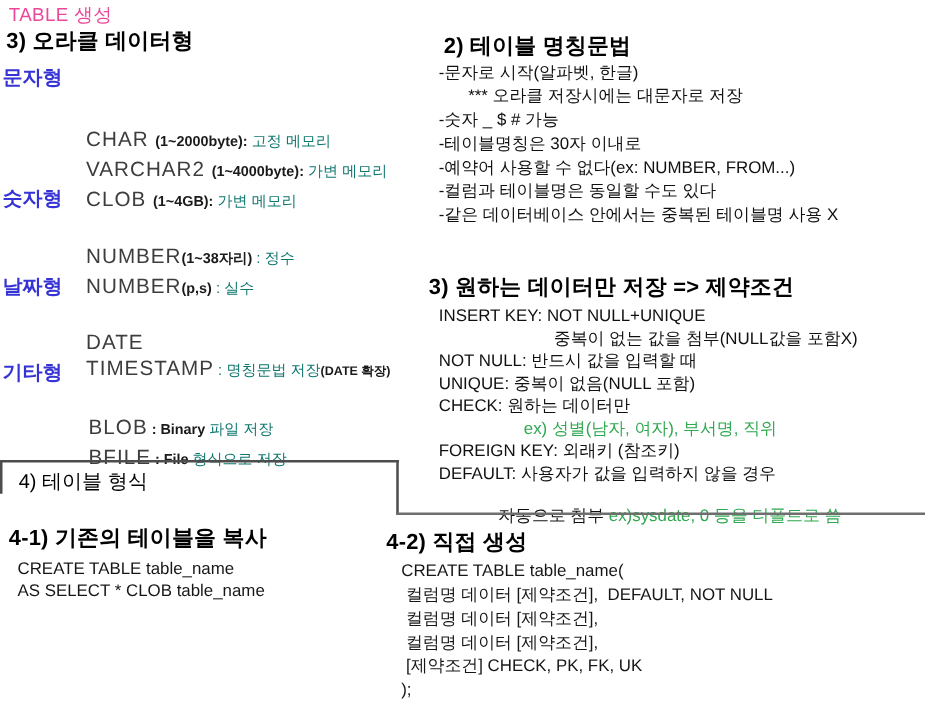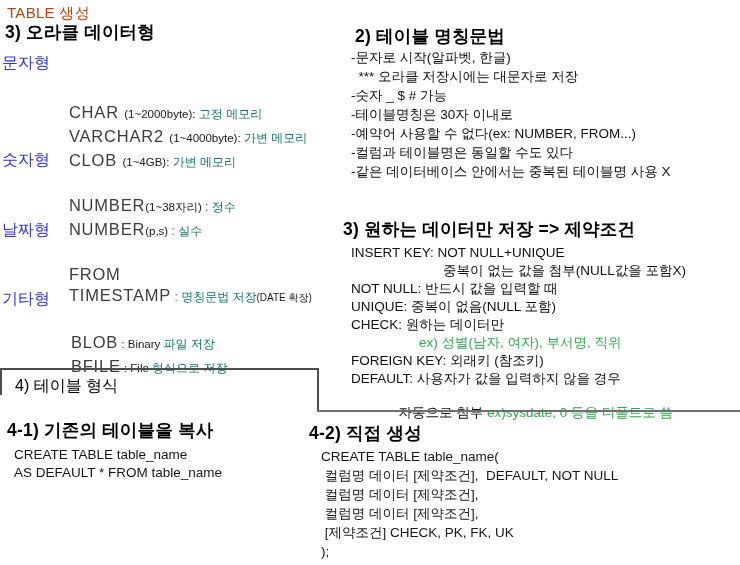--- a/index.html
+++ b/index.html
@@ -2,31 +2,31 @@
 <html style="--blue: #3533d6; --green: #2fa84f;"><head>
 <meta charset="utf-8">
 <style>
   html,body{margin:0;padding:0}
   body{
     width:740px;height:565px;background:#ffffff;position:relative;overflow:hidden;
     font-family:"Liberation Sans","DejaVu Sans",sans-serif;color:#111;
   }
   .abs{position:absolute;white-space:pre;line-height:1.15}
   
-  .page-title{font-size:15px;font-weight:400;color:#c2410c;letter-spacing:.3px}
+  .page-title{font-size:15px;font-weight:400;color:#ec4899;letter-spacing:.3px}
   
   .h-big{font-size:17.5px;font-weight:700;color:#000;letter-spacing:.2px}
   .h-mid{font-size:16px;font-weight:400;color:#000}
   
-  .blue-label{font-size:16px;font-weight:400;color:var(--blue,#3533d6)}
+  .blue-label{font-size:16px;font-weight:700;color:var(--blue,#3533d6)}
   
   .kw{font-size:16.5px;font-weight:400;color:#3d3d3d;letter-spacing:.8px}
-  .paren{font-size:11.5px;font-weight:400;color:#1a1a1a}
+  .paren{font-size:11.5px;font-weight:700;color:#1a1a1a}
   .desc{font-size:12px;font-weight:400;color:#0f766e}
-  .tiny{font-size:10px;font-weight:400;color:#1a1a1a}
+  .tiny{font-size:10px;font-weight:700;color:#1a1a1a}
   
   .bt{font-size:13.5px;font-weight:500;color:#101010}
   .green{color:var(--green,#2fa84f)}
   
   .code{font-size:13.5px;font-weight:500;color:#161616}
   
   .step-box{position:absolute;left:0;top:368px;width:317px;height:42px;
     border-top:2px solid #4d4d4d;border-right:2px solid #4d4d4d}
   .step-bottom{position:absolute;left:317px;top:410px;width:423px;height:0;
     border-top:2px solid #6e6e6e}
@@ -54,37 +54,37 @@
 <div class="abs blue-label" style="left:2px;top:151px">숫자형</div>
 <div class="abs" style="left:60px;top:178px">
   <span class="kw">NUMBER</span><span class="paren">(1~38자리)</span><span class="desc"> : 정수</span>
 </div>
 <div class="abs" style="left:60px;top:202px">
   <span class="kw">NUMBER</span><span class="paren">(p,s)</span><span class="desc"> : 실수</span>
 </div>
 
 <div class="abs blue-label" style="left:2px;top:221px">날짜형</div>
 <div class="abs" style="left:60px;top:247px">
-  <span class="kw">FROM</span>
+  <span class="kw">DATE</span>
 </div>
 <div class="abs" style="left:60px;top:268px">
   <span class="kw">TIMESTAMP</span><span class="desc"> : 명칭문법 저장</span><span class="tiny">(DATE 확장)</span>
 </div>
 
 <div class="abs blue-label" style="left:2px;top:290px">기타형</div>
 <div class="abs" style="left:62px;top:315px">
   <span class="kw">BLOB</span><span class="paren"> : Binary </span><span class="desc">파일 저장</span>
 </div>
 <div class="abs" style="left:62px;top:339px">
   <span class="kw">BFILE</span><span class="paren"> : File </span><span class="desc">형식으로 저장</span>
 </div>
 
 <div class="abs h-big" style="left:355px;top:26px">2) 테이블 명칭문법</div>
 <div class="abs bt" style="left:351px;top:50px">-문자로 시작(알파벳, 한글)</div>
-<div class="abs bt" style="left:351px;top:69px">  *** 오라클 저장시에는 대문자로 저장</div>
+<div class="abs bt" style="left:367px;top:69px">  *** 오라클 저장시에는 대문자로 저장</div>
 <div class="abs bt" style="left:351px;top:88px">-숫자 _ $ # 가능</div>
 <div class="abs bt" style="left:351px;top:107px">-테이블명칭은 30자 이내로</div>
 <div class="abs bt" style="left:351px;top:126px">-예약어 사용할 수 없다(ex: NUMBER, FROM...)</div>
 <div class="abs bt" style="left:351px;top:145px">-컬럼과 테이블명은 동일할 수도 있다</div>
 <div class="abs bt" style="left:351px;top:164px">-같은 데이터베이스 안에서는 중복된 테이블명 사용 X</div>
 
 <div class="abs h-big" style="left:343px;top:219px">3) 원하는 데이터만 저장 =&gt; 제약조건</div>
 <div class="abs bt" style="left:351px;top:245px">INSERT KEY: NOT NULL+UNIQUE</div>
 <div class="abs bt" style="left:443px;top:263px">중복이 없는 값을 첨부(NULL값을 포함X)</div>
 <div class="abs bt" style="left:351px;top:281px">NOT NULL: 반드시 값을 입력할 때</div>
@@ -98,21 +98,21 @@
 </div>
 
 <div class="step-box"></div>
 <div class="step-bottom"></div>
 <div class="step-stub"></div>
 
 <div class="abs h-mid" style="left:15px;top:377px">4) 테이블 형식</div>
 
 <div class="abs h-big" style="left:7px;top:420px">4-1) 기존의 테이블을 복사</div>
 <div class="abs code" style="left:14px;top:447px">CREATE TABLE table_name</div>
-<div class="abs code" style="left:14px;top:465px">AS DEFAULT * FROM table_name</div>
+<div class="abs code" style="left:14px;top:465px">AS SELECT * CLOB table_name</div>
 
 <div class="abs h-big" style="left:309px;top:423px">4-2) 직접 생성</div>
 <div class="abs code" style="left:321px;top:449px">CREATE TABLE table_name(</div>
 <div class="abs code" style="left:321px;top:468px"> 컬럼명 데이터 [제약조건],  DEFAULT, NOT NULL</div>
 <div class="abs code" style="left:321px;top:487px"> 컬럼명 데이터 [제약조건],</div>
 <div class="abs code" style="left:321px;top:506px"> 컬럼명 데이터 [제약조건],</div>
 <div class="abs code" style="left:321px;top:525px"> [제약조건] CHECK, PK, FK, UK</div>
 <div class="abs code" style="left:321px;top:544px">);</div>
 
 </body></html>

